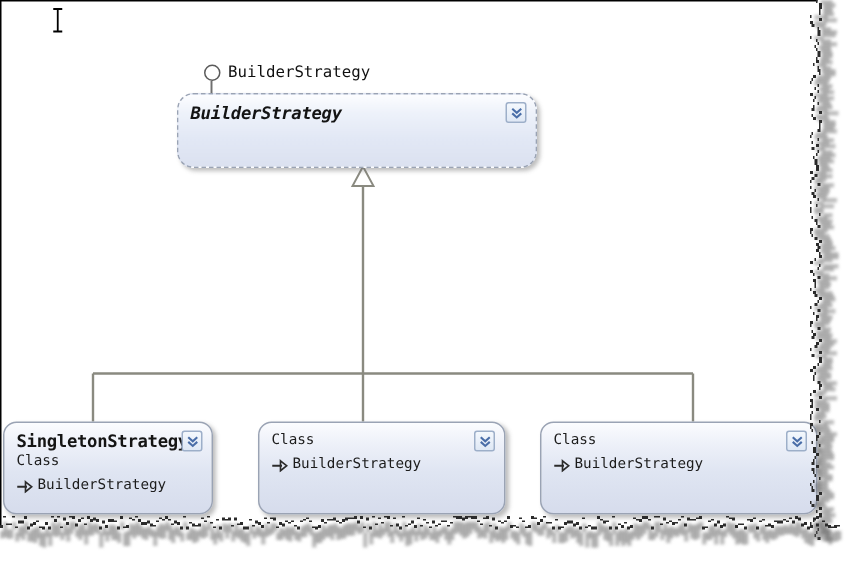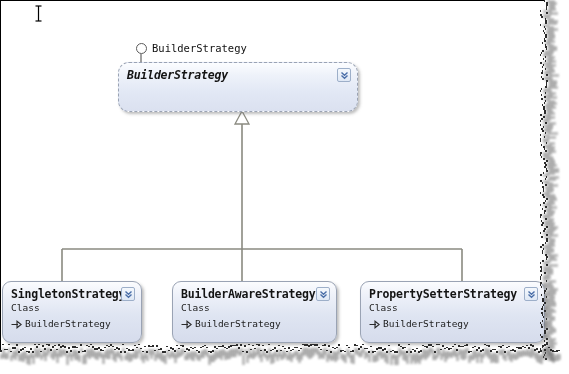--- a/index.html
+++ b/index.html
@@ -224,42 +224,40 @@
       </div>
       <div class="expander" style="right:6px; top:5px;">
         <svg width="9" height="9" viewBox="0 0 9 9">
           <polyline points="1.5,1.5 4.5,4.2 7.5,1.5" fill="none" stroke="#4a6ea8" stroke-width="1.4"></polyline>
           <polyline points="1.5,4.6 4.5,7.3 7.5,4.6" fill="none" stroke="#4a6ea8" stroke-width="1.4"></polyline>
         </svg>
       </div>
     </div>
 
     <div class="uml-box solid" style="left:172px; top:281px; width:165px; height:62px;">
-      <div class="box-title">BuilderAwareStrategy</div>
       <div class="box-stereotype">Class</div>
       <div class="box-divider"></div>
       <div class="member-row">
         <span class="member-icon">
           <svg width="11" height="10" viewBox="0 0 11 10">
             <line x1="0.5" y1="5.5" x2="7" y2="5.5" stroke="#2b2b2b" stroke-width="1.2"></line>
             <polygon points="6,2.2 10.2,5.5 6,8.8" fill="none" stroke="#2b2b2b" stroke-width="1.1"></polygon>
           </svg>
         </span>
         <span>BuilderStrategy</span>
       </div>
       <div class="expander" style="right:6px; top:5px;">
         <svg width="9" height="9" viewBox="0 0 9 9">
           <polyline points="1.5,1.5 4.5,4.2 7.5,1.5" fill="none" stroke="#4a6ea8" stroke-width="1.4"></polyline>
           <polyline points="1.5,4.6 4.5,7.3 7.5,4.6" fill="none" stroke="#4a6ea8" stroke-width="1.4"></polyline>
         </svg>
       </div>
     </div>
 
     <div class="uml-box solid" style="left:360px; top:281px; width:185px; height:62px;">
-      <div class="box-title">PropertySetterStrategy</div>
       <div class="box-stereotype">Class</div>
       <div class="box-divider"></div>
       <div class="member-row">
         <span class="member-icon">
           <svg width="11" height="10" viewBox="0 0 11 10">
             <line x1="0.5" y1="5.5" x2="7" y2="5.5" stroke="#2b2b2b" stroke-width="1.2"></line>
             <polygon points="6,2.2 10.2,5.5 6,8.8" fill="none" stroke="#2b2b2b" stroke-width="1.1"></polygon>
           </svg>
         </span>
         <span>BuilderStrategy</span>

